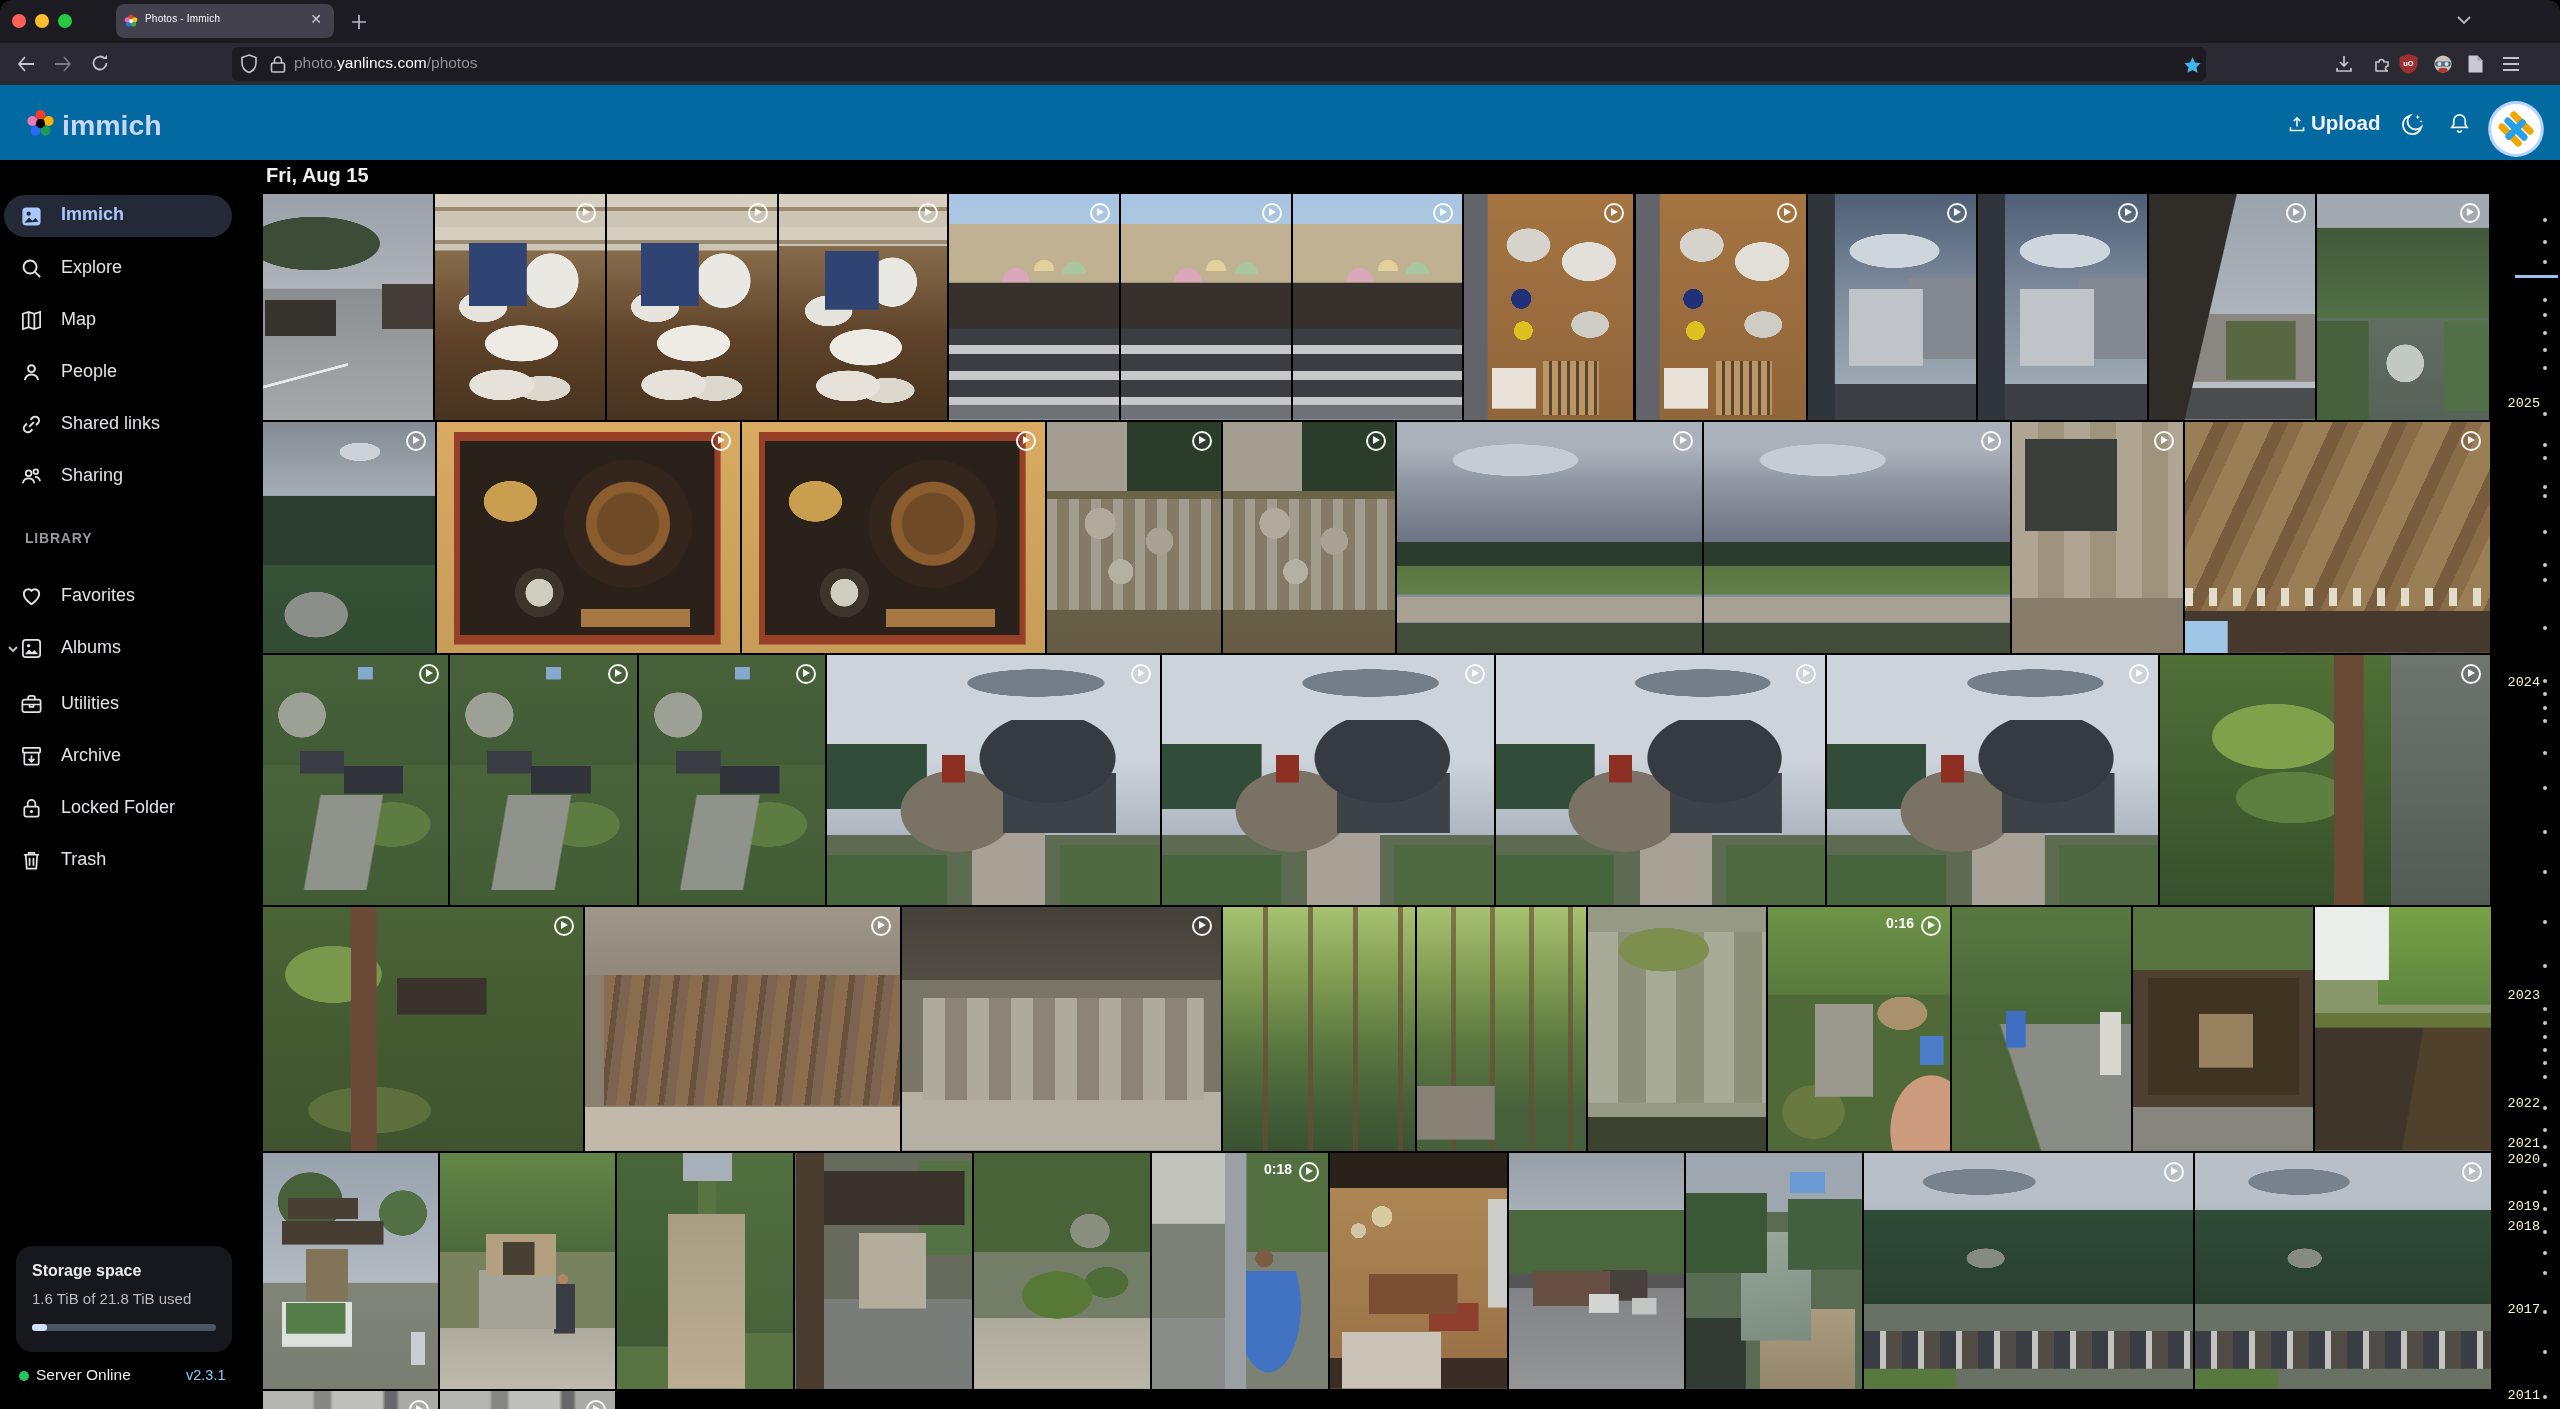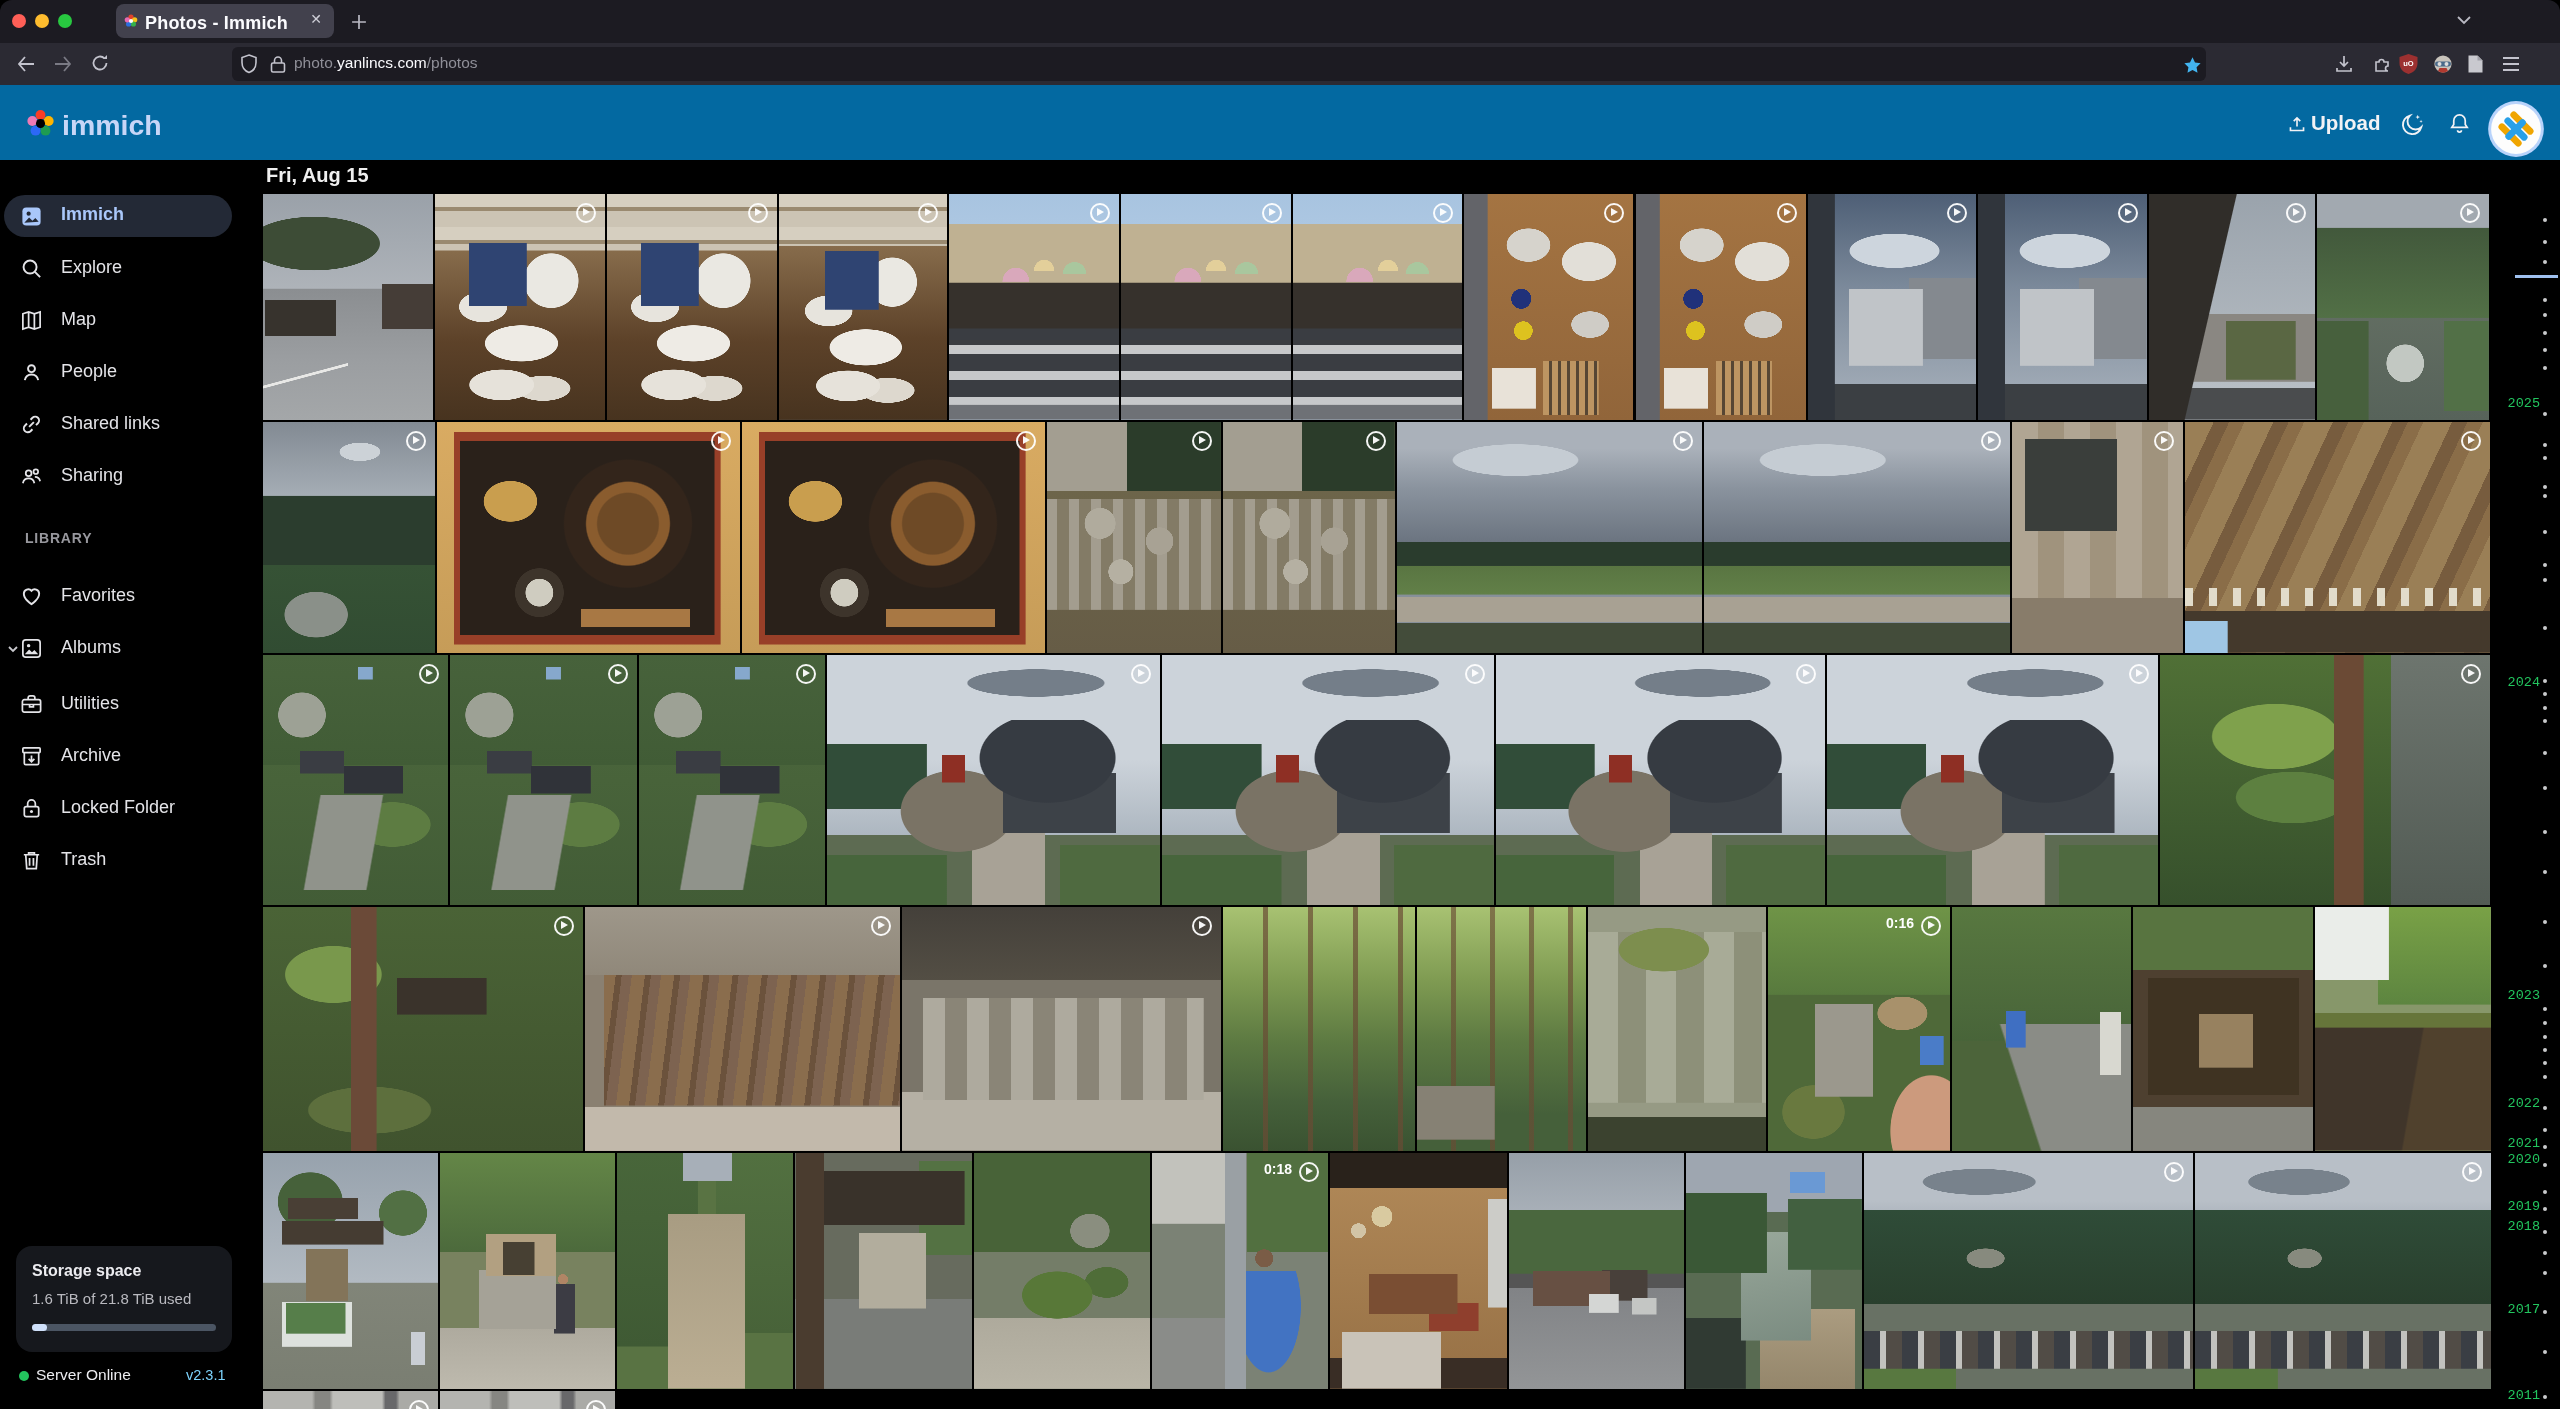--- a/index.html
+++ b/index.html
@@ -1,21 +1,21 @@
 <!DOCTYPE html>
 <html><head><meta charset="utf-8">
 <style>
 *{margin:0;padding:0;box-sizing:border-box}
 html,body{width:2560px;height:1409px;background:#000;overflow:hidden;font-family:"Liberation Sans",sans-serif}
 #page{position:absolute;inset:0;background:#000;border-radius:12px;overflow:hidden}
 
 #tabbar{position:absolute;left:0;top:0;width:2560px;height:43px;background:#1c1b22}
 .tlight{position:absolute;top:14px;width:14px;height:14px;border-radius:50%}
 #tab{position:absolute;left:116px;top:4px;width:218px;height:34px;background:#42414d;border-radius:8px}
-#tab .ttl{position:absolute;left:29px;top:9px;font-size:18px;font-weight:700;color:#fbfbfe;letter-spacing:.2px}
+#tab .ttl{position:absolute;left:29px;top:9px;font-size:10px;font-weight:400;color:#fbfbfe;letter-spacing:.2px}
 #tab .tx{position:absolute;right:12px;top:7px;font-size:14px;color:#cfcfd8}
 #newtab{position:absolute;left:349px;top:12px;width:18px;height:18px;color:#b9b9c3}
 #navbar{position:absolute;left:0;top:43px;width:2560px;height:42px;background:#2b2a33}
 #urlbar{position:absolute;left:232px;top:4px;width:1974px;height:34px;background:#1c1b22;border-radius:6px}
 .nico{position:absolute;top:52px;color:#c3c3cd}
 #urltxt{position:absolute;left:294px;top:11px;font-size:15.5px;color:#8f8f98}
 #urltxt b{color:#fbfbfe;font-weight:400}
 
 #header{position:absolute;left:0;top:85px;width:2560px;height:75px;background:#0369a1}
 #logotxt{position:absolute;left:62px;top:24px;font-size:28.5px;font-weight:700;color:#c7d6f7;letter-spacing:0}
@@ -38,21 +38,21 @@
 #ver{position:absolute;left:186px;top:1207px;font-size:14.5px;color:#7dd3fc}
 
 #datehdr{position:absolute;left:266px;top:164px;font-size:20px;font-weight:700;color:#efefef}
 .tl{position:absolute;background-repeat:no-repeat;background-color:#555}
 .pl{position:absolute;width:20px;height:20px;border:2.5px solid #fff;border-radius:50%;opacity:.95}
 .pl::after{content:"";position:absolute;left:5px;top:3.2px;border-left:7px solid #fff;border-top:4.3px solid transparent;border-bottom:4.3px solid transparent}
 .vlab{position:absolute;font-size:14px;font-weight:700;color:#fff;width:50px;text-align:right}
 
 #tline{position:absolute;left:2492px;top:160px;width:68px;height:1249px;background:#000}
 .td{position:absolute;left:2543px;width:4px;height:4px;border-radius:50%;background:#c9cacc}
-.yr{position:absolute;right:20px;font-family:"Liberation Mono",monospace;font-size:13.5px;color:#22c55e}
+.yr{position:absolute;right:20px;font-family:"Liberation Mono",monospace;font-size:13.5px;color:#fef9c3}
 #scrubline{position:absolute;left:2515px;top:275px;width:43px;height:3px;background:#9fc0ef}
 .b-street{background-image:
  radial-gradient(ellipse 55% 30% at 30% 36%, #3d4c36 0 70%, rgba(0,0,0,0) 71%),
  linear-gradient(#37332d,#37332d),
  linear-gradient(#453d37,#453d37),
  linear-gradient(180deg,#9aa1a9,#aeb3b9),
  linear-gradient(165deg, rgba(0,0,0,0) 49%, #e8e8e6 49.5% 51.5%, rgba(0,0,0,0) 52%),
  linear-gradient(180deg,#8b8e91 0,#9b9ea1 55%,#a4a7a9 100%);
 background-size:100% 56%,42% 16%,30% 20%,100% 42%,50% 40%,100% 58%;
 background-position:0 4%,2% 56%,100% 50%,0 0,0 100%,0 100%;}

